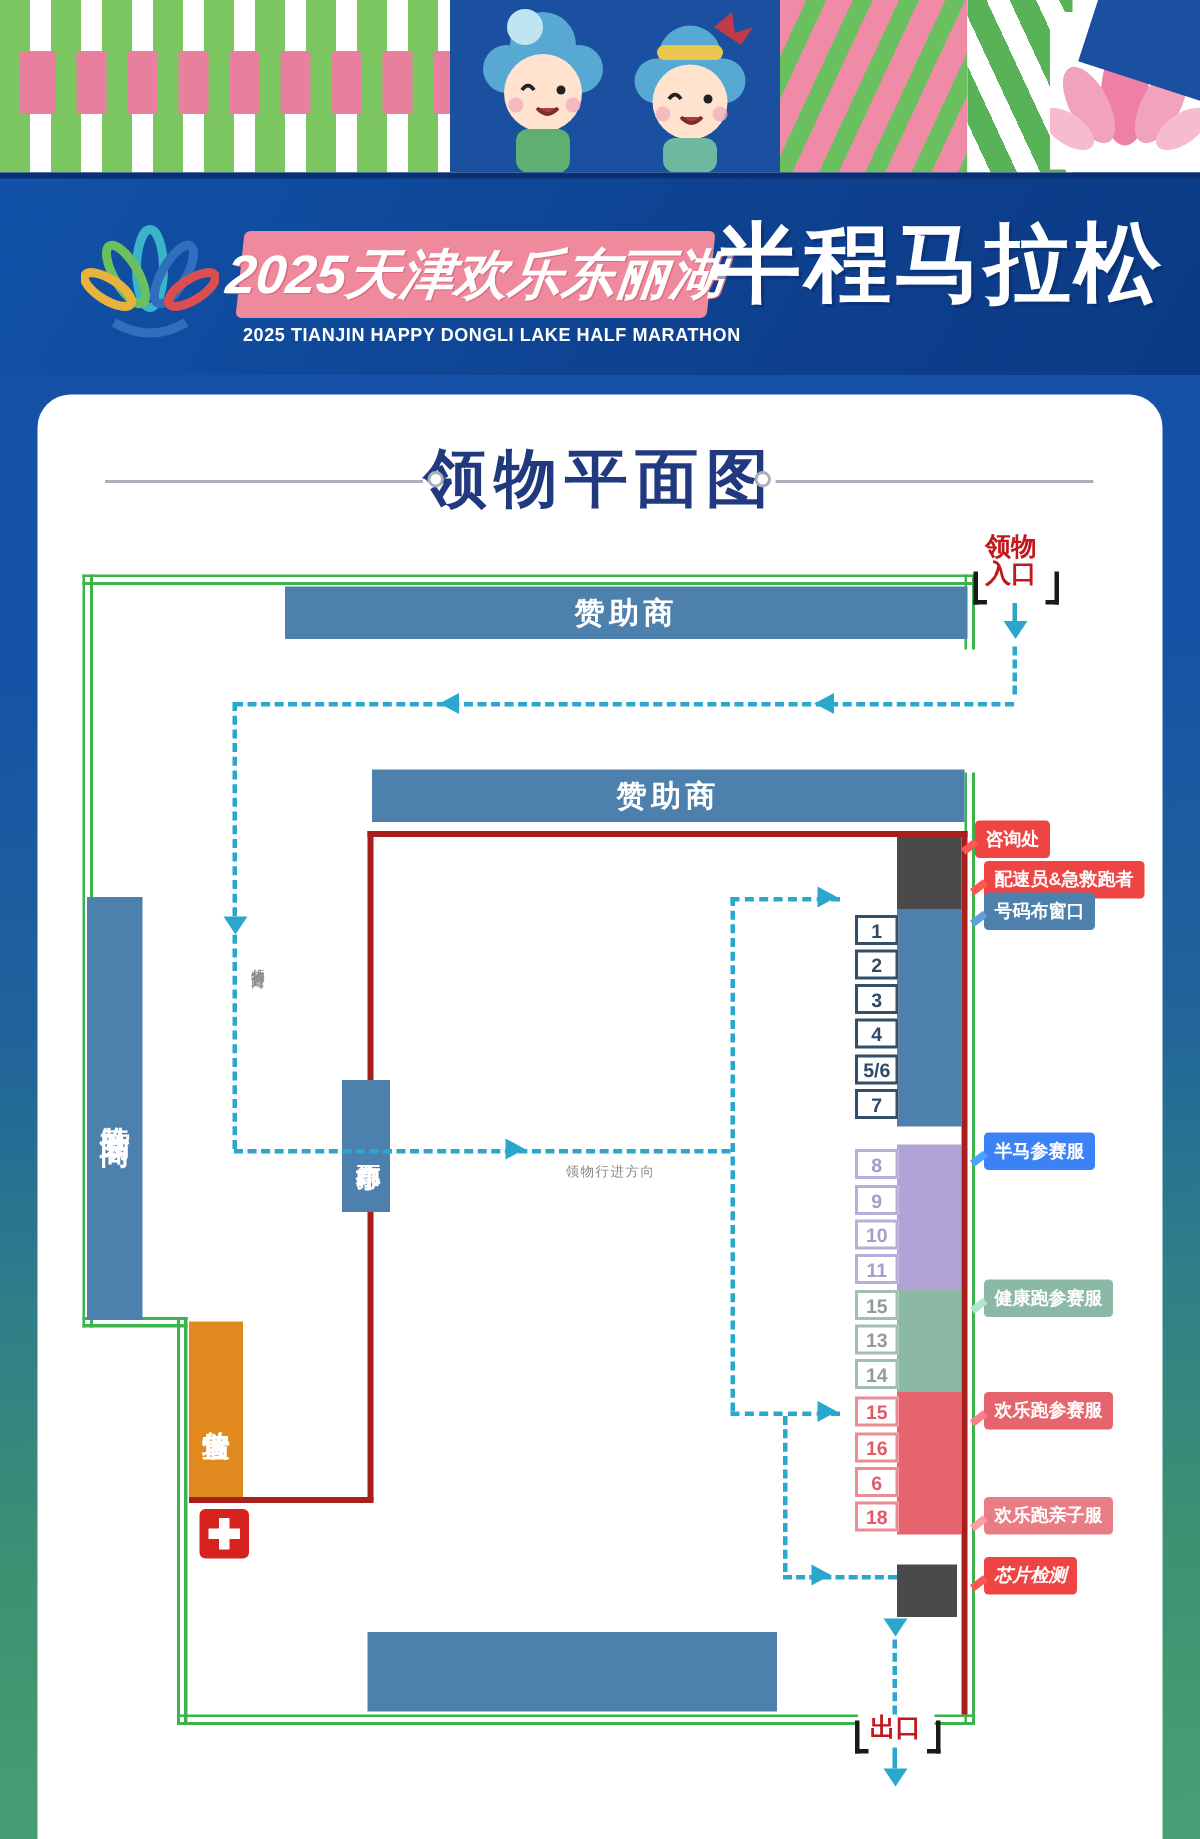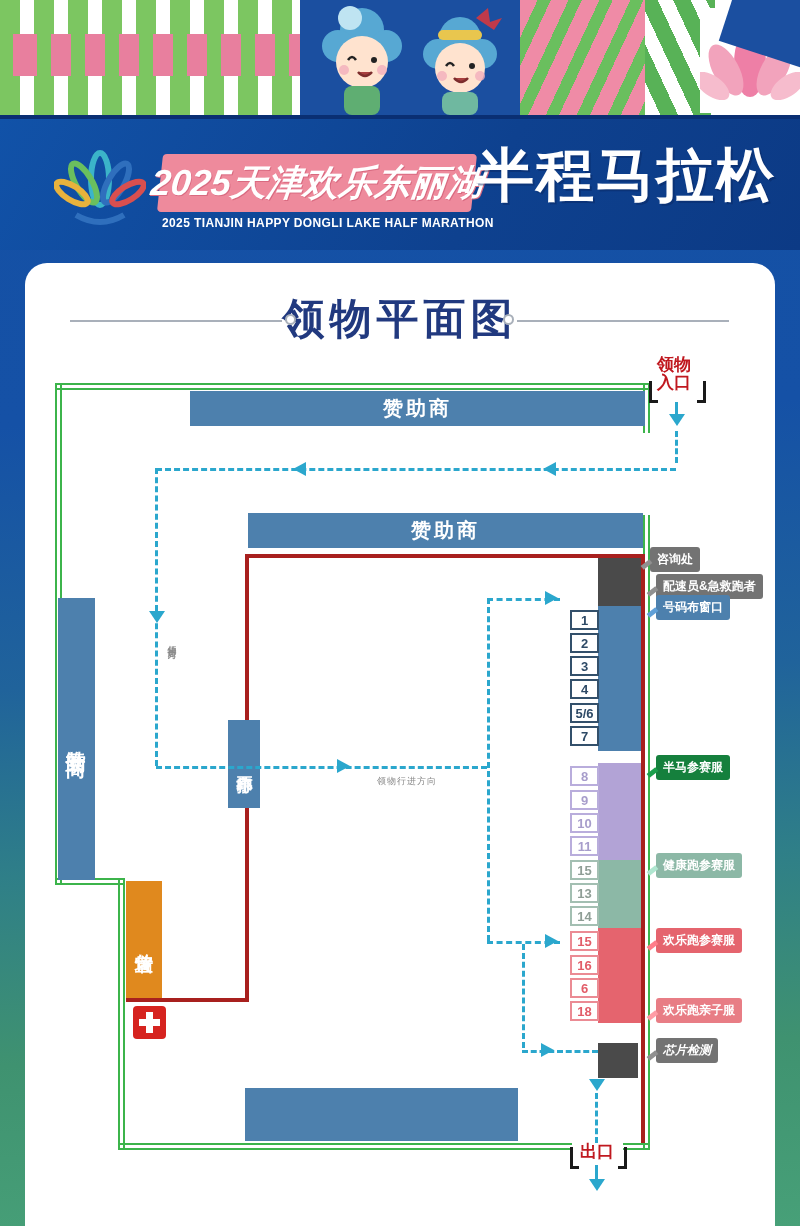--- a/index.html
+++ b/index.html
@@ -63,23 +63,23 @@
     font-size:13px; font-weight:bold; background:#fff; border:2px solid; z-index:6; }
   .w1 { border-color:#33506b; color:#2e4a66; }
   .w2 { border-color:#b9addc; color:#a79dcb; }
   .w3 { border-color:#a3bfb2; color:#8f9e96; }
   .w4 { border-color:#eb8b94; color:#e25c68; }
   
   .badge { position:absolute; z-index:7; color:#fff; font-size:12px; font-weight:bold;
     padding:4px 7px; border-radius:3px; white-space:nowrap; }
   .badge:before { content:""; position:absolute; left:-9px; top:60%; width:11px; height:5px;
     background:inherit; filter:brightness(1.25); transform:rotate(-38deg); }
-  .b-dark  { background:#737373; }
+  .b-dark  { background:#ef4444; }
   .b-blue  { background:#4d80ad; }
-  .b-purp  { background:#15803d; }
+  .b-purp  { background:#3b82f6; }
   .b-teal  { background:#8cb8a6; }
   .b-red   { background:#e5646e; }
   .b-pink  { background:#e87d85; }
   
   .dh { position:absolute; border-top:3px dashed #2ba7cd; z-index:8; }
   .dv { position:absolute; border-left:3px dashed #2ba7cd; z-index:8; }
   .ah-left  { position:absolute; z-index:9; width:0; height:0; border-right:13px solid #2ba7cd; border-top:7px solid transparent; border-bottom:7px solid transparent; }
   .ah-right { position:absolute; z-index:9; width:0; height:0; border-left:13px solid #2ba7cd;  border-top:7px solid transparent; border-bottom:7px solid transparent; }
   .ah-down  { position:absolute; z-index:9; width:0; height:0; border-top:12px solid #2ba7cd;   border-left:8px solid transparent; border-right:8px solid transparent; }
   .stem { position:absolute; width:3px; background:#2ba7cd; z-index:9; }

